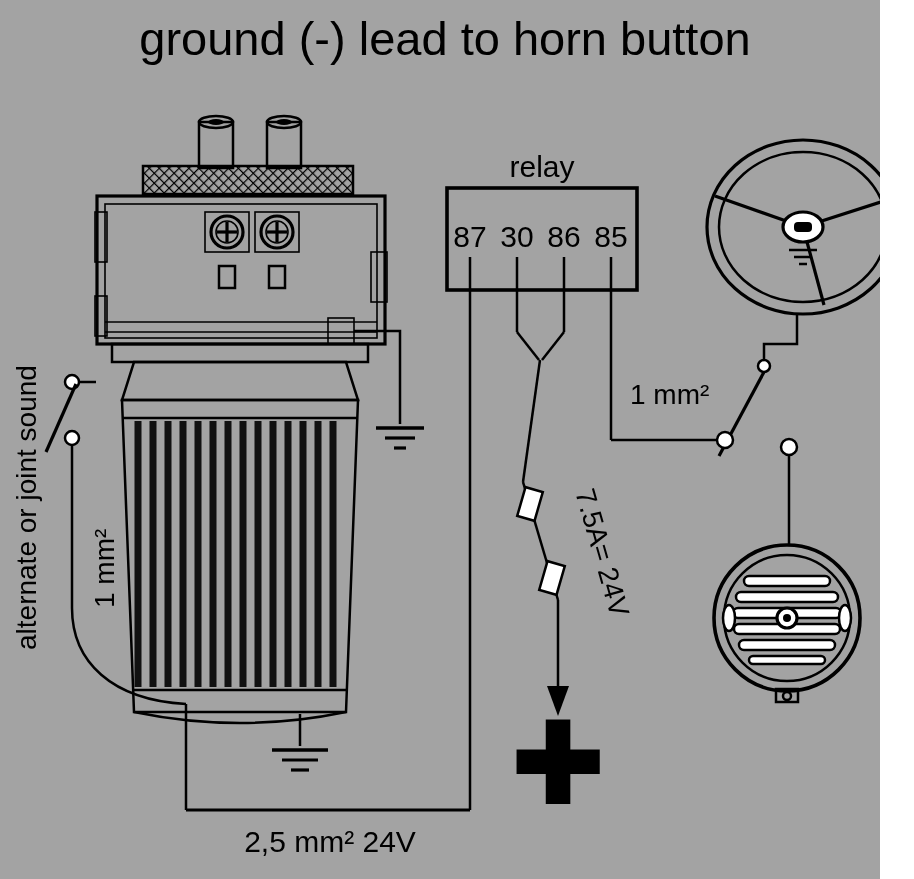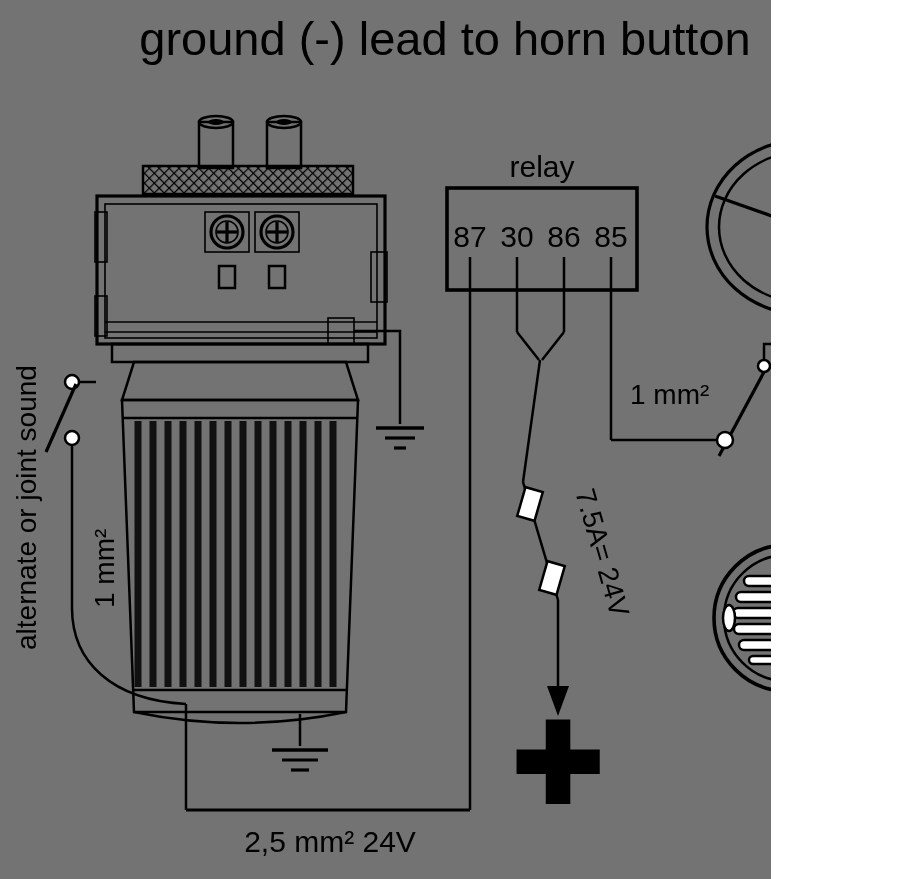--- a/index.html
+++ b/index.html
@@ -1,17 +1,17 @@
 <!DOCTYPE html>
 <html><head>
 <meta charset="utf-8">
 <style>
   html,body{margin:0;padding:0;background:#fff;}
-  .stage{position:relative;width:723px;height:879px;background:#737373;overflow:hidden;
-         font-family:"Liberation Sans","DejaVu Sans",sans-serif;padding-left:48px;}
+  .stage{position:relative;width:880px;height:879px;background:#a3a3a3;overflow:hidden;
+         font-family:"Liberation Sans","DejaVu Sans",sans-serif;}
   svg{position:absolute;left:0;top:0;}
   svg text{font-family:"Liberation Sans","DejaVu Sans",sans-serif;fill:#000;}
   .t-title{font-size:47px;}
   .t-big{font-size:30px;}
   .t-lab{font-size:28px;}
   .s2{stroke:#000;stroke-width:2.5;fill:none;}
   .s3{stroke:#000;stroke-width:3.2;fill:none;}
   .s35{stroke:#000;stroke-width:3.6;fill:none;}
   .thin{stroke:#000;stroke-width:1.6;fill:none;}
   .rib{stroke:#111;stroke-width:7;fill:none;}

